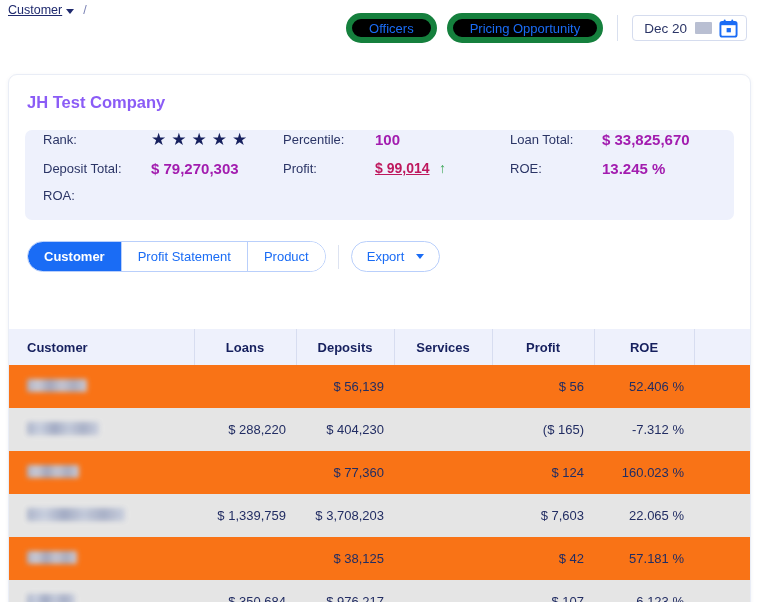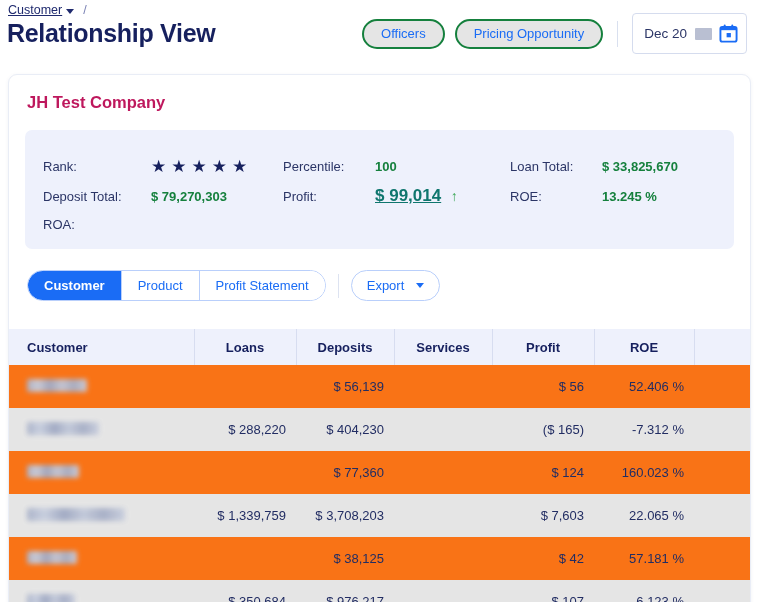--- a/index.html
+++ b/index.html
@@ -66,39 +66,39 @@
   .top-actions {
     position: absolute;
     right: 12px; top: 13px;
     display: flex;
     align-items: center;
     gap: 10px;
   }
   .pill-btn {
     height: 30px;
     padding: 0 17px;
-    border: 2px solid #15803d;
+    border: 6px solid #15803d;
     border-radius: 16px;
-    background: #e5e5e5;
+    background: #000000;
     color: #1a6cf5;
     font-size: 13px;
     font-family: "Liberation Sans", sans-serif;
     cursor: pointer;
     display: flex;
     align-items: center;
     white-space: nowrap;
   }
   .vdiv {
     width: 1px;
     height: 26px;
     background: #d9e0ef;
     margin: 0 4px;
   }
   .datebox {
-    height: 41px;
+    height: 26px;
     min-width: 100px;
     border: 1px solid #d5dcee;
     border-radius: 4px;
     background: #fff;
     display: flex;
     align-items: center;
     padding: 0 8px 0 11px;
     gap: 7px;
     cursor: pointer;
   }
@@ -126,53 +126,53 @@
     background: #fff;
     border: 1px solid #e9edf6;
     border-radius: 9px;
     box-shadow: 0 1px 4px rgba(30,45,110,0.06);
     overflow: hidden;
   }
   .company-name {
     margin: 18px 0 0 18px;
     font-size: 16.5px;
     font-weight: bold;
-    color: #be185d;
+    color: #8b5cf6;
   }
 
   
   .stats {
     margin: 18px 16px 0 16px;
     background: #eef1fc;
     border-radius: 7px;
-    padding: 28px 0 17px 0;
+    padding: 1px 0 17px 0;
   }
   .stats-grid {
     display: grid;
     grid-template-columns: 108px 132px 92px 135px 92px 1fr;
     row-gap: 11px;
     padding-left: 18px;
     align-items: center;
   }
   .stat-label {
     font-size: 13px;
     color: #2b3566;
     white-space: nowrap;
   }
   .stat-value {
-    font-size: 13px;
-    font-weight: bold;
-    color: #15803d;
+    font-size: 15px;
+    font-weight: bold;
+    color: #a21caf;
     white-space: nowrap;
   }
   .stars { display: flex; gap: 5px; color: #16205e; font-size: 17px; line-height: 1; }
   .profit-link {
-    font-size: 17px;
-    font-weight: bold;
-    color: #0f766e;
+    font-size: 14px;
+    font-weight: bold;
+    color: #be185d;
     text-decoration: underline;
     cursor: pointer;
   }
   .uparrow {
     color: #3aa655;
     font-size: 14px;
     margin-left: 5px;
     font-weight: bold;
   }
 
@@ -288,21 +288,20 @@
 <div class="page">
 
   <div class="topbar">
 
     <div class="breadcrumb">
       <span class="crumb-link">Customer</span>
       <span class="crumb-caret"></span>
       <span class="crumb-sep">/</span>
     </div>
 
-    <div class="page-title">Relationship View</div>
 
     <div class="top-actions">
       <button class="pill-btn">Officers</button>
       <button class="pill-btn">Pricing Opportunity</button>
       <div class="vdiv"></div>
       <div class="datebox">
         <span class="date-text">Dec 20</span>
         <span class="redact"></span>
         <svg class="cal-icon" viewBox="0 0 20 20">
           <rect x="1.5" y="3" width="17" height="15.5" rx="2" fill="none" stroke="#1a6cf5" stroke-width="2"></rect>
@@ -349,22 +348,22 @@
         <div></div>
         <div></div>
         <div></div>
         <div></div>
       </div>
     </div>
 
     <div class="tabrow">
       <div class="tabgroup">
         <div class="tab active">Customer</div>
+        <div class="tab">Profit Statement</div>
         <div class="tab">Product</div>
-        <div class="tab">Profit Statement</div>
       </div>
       <div class="tab-div"></div>
       <button class="export-btn">
         <span>Export</span>
         <span class="chev"></span>
       </button>
     </div>
 
     <div class="table-wrap">
       <table class="grid">

